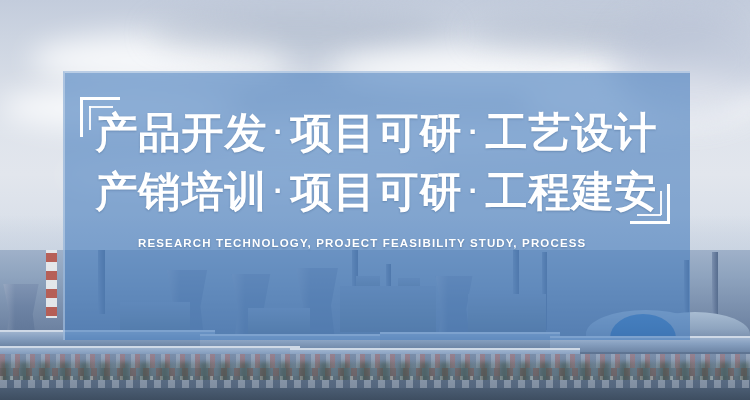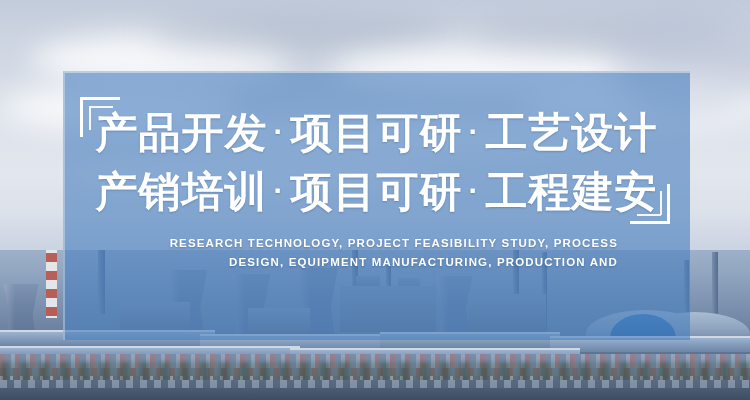--- a/index.html
+++ b/index.html
@@ -272,21 +272,21 @@
     padding: 0 6px;
     font-size: 30px;
     vertical-align: 5px;
   }
 
   
   .subtitle {
     position: absolute;
     left: 138px; top: 234px;
     width: 480px;
-    text-align: right;
+    text-align: left;
     color: #ffffff;
     font-family: "Liberation Sans", sans-serif;
     font-weight: bold;
     font-size: 11.5px;
     line-height: 19px;
     letter-spacing: 1.15px;
     text-shadow: 0 1px 2px rgba(30,60,100,0.35);
   }
 </style>
 </head>
@@ -371,16 +371,15 @@
     <div>
       <span>产品开发</span><span class="sep">·</span><span>项目可研</span><span class="sep">·</span><span>工艺设计</span>
     </div>
     <div>
       <span>产销培训</span><span class="sep">·</span><span>项目可研</span><span class="sep">·</span><span>工程建安</span>
     </div>
   </div>
 
   <div class="subtitle">
     <div>RESEARCH TECHNOLOGY, PROJECT FEASIBILITY STUDY, PROCESS</div>
-    <div>DESIGN, EQUIPMENT MANUFACTURING, PRODUCTION AND</div>
   </div>
 
 </div>
 
 </body></html>

